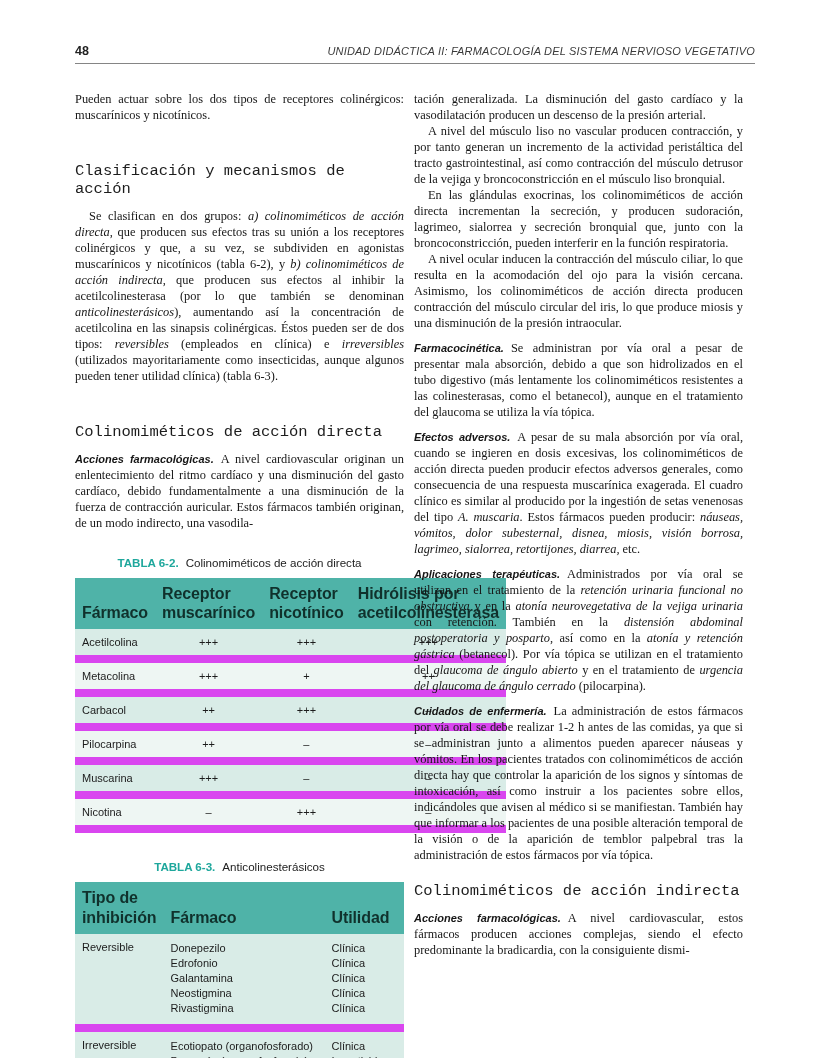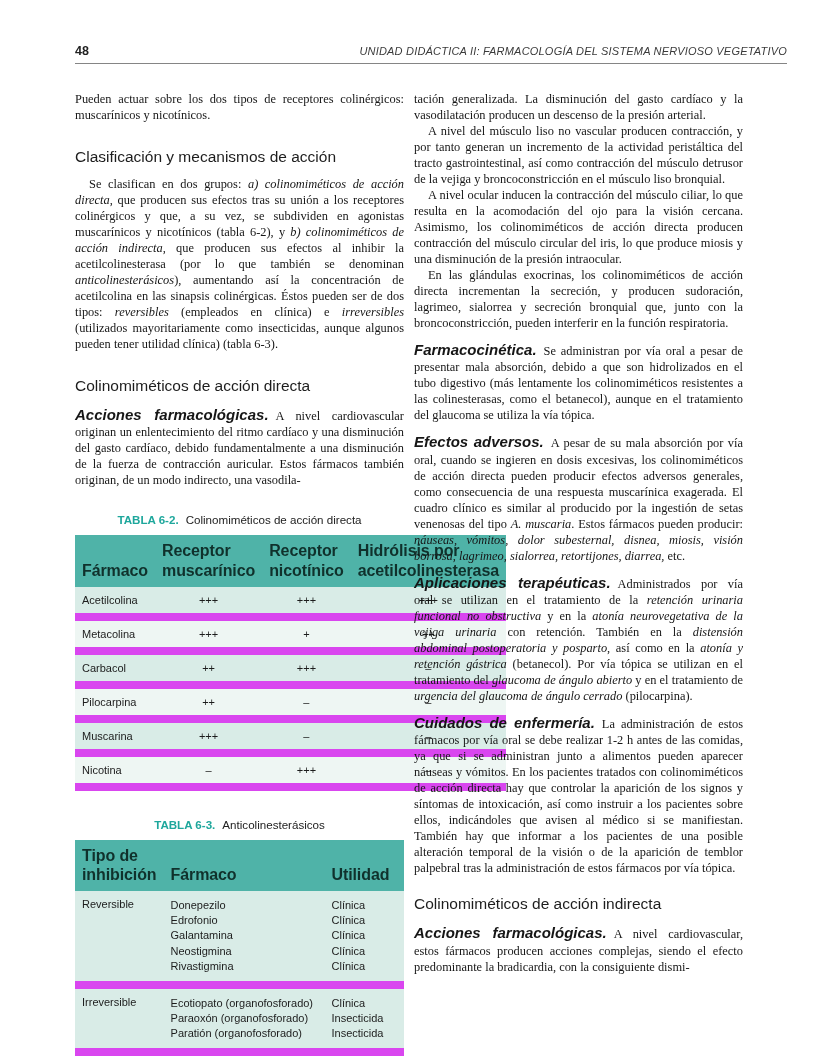--- a/index.html
+++ b/index.html
@@ -1,34 +1,34 @@
 <!DOCTYPE html>
 <html lang="es" style="--teal-header: #4fb3a8; --teal-caption: #1ea79c; --mint-row: #d9ece7; --mint-row-alt: #eef6f3;"><head>
 <meta charset="utf-8">
 <style>
   * { box-sizing: border-box; }
   html, body { margin: 0; padding: 0; background: #ffffff; }
   .page {
     width: 828px; height: 1058px; background: #fff; overflow: hidden;
-    padding: 44px 41px 0 75px; position: relative; color: #1a1a1a;
+    padding: 44px 73px 0 75px; position: relative; color: #1a1a1a;
   }
   .pagehead { display: flex; justify-content: space-between; align-items: baseline;
     font-family: "Liberation Sans", sans-serif; }
   .pagenum { font-size: 12.5px; font-weight: bold; color: #222; }
   .runhead { font-size: 11px; font-style: italic; color: #3a3a3a; letter-spacing: .2px; }
   .headrule { border-bottom: 1.3px solid #858585; margin-top: 5px; }
   .cols { display: flex; gap: 10px; margin-top: 27px; }
   .col { width: 329px; flex: 0 0 329px; }
   .para { font-family: "Liberation Serif", serif; font-size: 12.4px; line-height: 1.29;
     text-align: justify; margin: 0; hyphens: auto; color: #161616; }
   .indent { text-indent: 14px; }
-  .h2 { font-family: Liberation Sans, sans-serif; font-size: 15.5px; font-weight: 400;
-    color: #1d1d1d; margin: 25px 0 10px; }
+  .h2 { font-family: Liberation Mono, monospace; font-size: 15.5px; font-weight: 400;
+    color: #1d1d1d; margin: 39px 0 10px; }
   .lead { font-family: "Liberation Sans", sans-serif; font-weight: bold; font-style: italic;
-    font-size: 15px; margin-right: 7px; }
+    font-size: 11px; margin-right: 7px; }
   .sect { margin-top: 9px; }
   .tablecap { font-family: "Liberation Sans", sans-serif; font-size: 11.6px; text-align: center;
     margin: 25px 0 9px; }
   .tlabel { color: var(--teal-caption, #1ea79c); font-weight: bold; }
   .ttitle { color: #222; margin-left: 7px; }
   table.dtable { width: 100%; border-collapse: collapse;
     font-family: "Liberation Sans", sans-serif; font-size: 11px; color: #1c1c1c;
     border-bottom: 2px solid var(--teal-header, #4fb3a8); }
   .dtable th { background: var(--teal-header, #4fb3a8); color: #10312c; font-weight: bold;
     font-size: 16px; line-height: 1.2; text-align: left; vertical-align: bottom;
@@ -179,22 +179,22 @@
           </tr>
         </tbody>
       </table>
 
     </section>
 
     <section class="col">
 
       <p class="para">tación generalizada. La disminución del gasto cardíaco y la vasodilatación producen un descenso de la presión arterial.</p>
       <p class="para indent">A nivel del músculo liso no vascular producen contracción, y por tanto generan un incremento de la actividad peristáltica del tracto gastrointestinal, así como contracción del músculo detrusor de la vejiga y broncoconstricción en el músculo liso bronquial.</p>
+      <p class="para indent">En las glándulas exocrinas, los colinomiméticos de acción directa incrementan la secreción, y producen sudoración, lagrimeo, sialorrea y secreción bronquial que, junto con la broncoconstricción, pueden interferir en la función respiratoria.</p>
       <p class="para indent">A nivel ocular inducen la contracción del músculo ciliar, lo que resulta en la acomodación del ojo para la visión cercana. Asimismo, los colinomiméticos de acción directa producen contracción del músculo circular del iris, lo que produce miosis y una disminución de la presión intraocular.</p>
-      <p class="para indent">En las glándulas exocrinas, los colinomiméticos de acción directa incrementan la secreción, y producen sudoración, lagrimeo, sialorrea y secreción bronquial que, junto con la broncoconstricción, pueden interferir en la función respiratoria.</p>
 
       <div class="sect">
         <p class="para"><span class="lead">Farmacocinética.</span><span>Se administran por vía oral a pesar de presentar mala absorción, debido a que son hidrolizados en el tubo digestivo (más lentamente los colinomiméticos resistentes a las colinesterasas, como el betanecol), aunque en el tratamiento del glaucoma se utiliza la vía tópica.</span></p>
       </div>
 
       <div class="sect">
         <p class="para"><span class="lead">Efectos adversos.</span><span>A pesar de su mala absorción por vía oral, cuando se ingieren en dosis excesivas, los colinomiméticos de acción directa pueden producir efectos adversos generales, como consecuencia de una respuesta muscarínica exagerada. El cuadro clínico es similar al producido por la ingestión de setas venenosas del tipo <i>A. muscaria</i>. Estos fármacos pueden producir: <i>náuseas, vómitos, dolor subesternal, disnea, miosis, visión borrosa, lagrimeo, sialorrea, retortijones, diarrea,</i> etc.</span></p>
       </div>
 
       <div class="sect">

